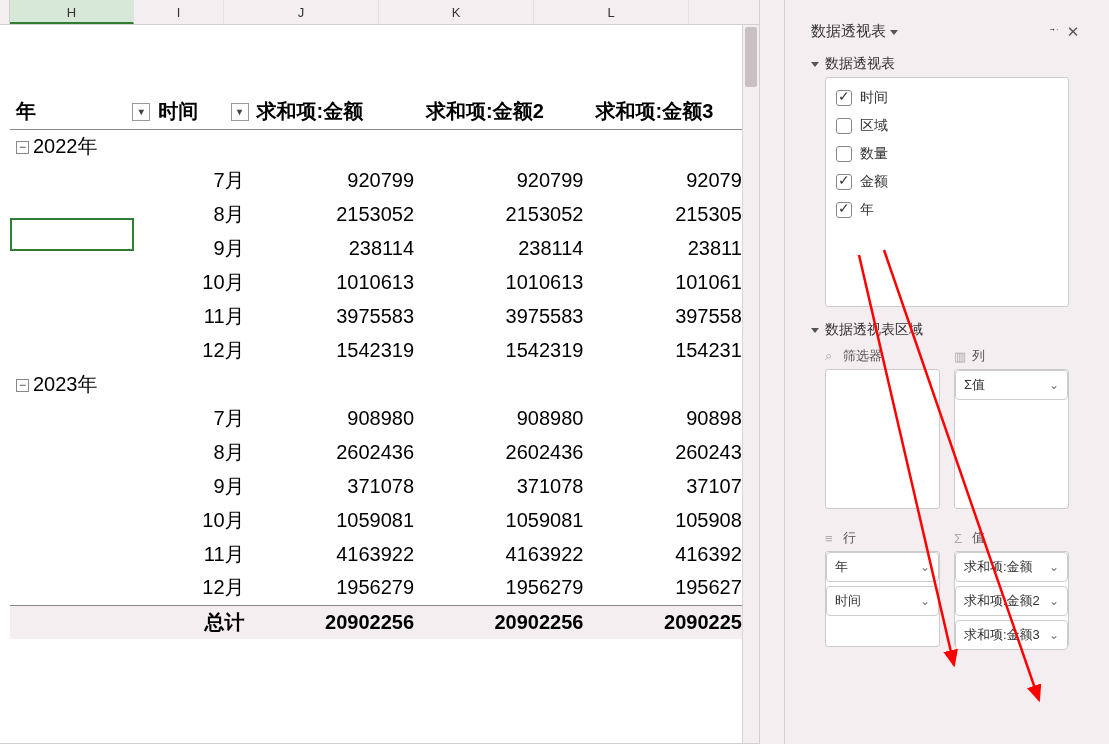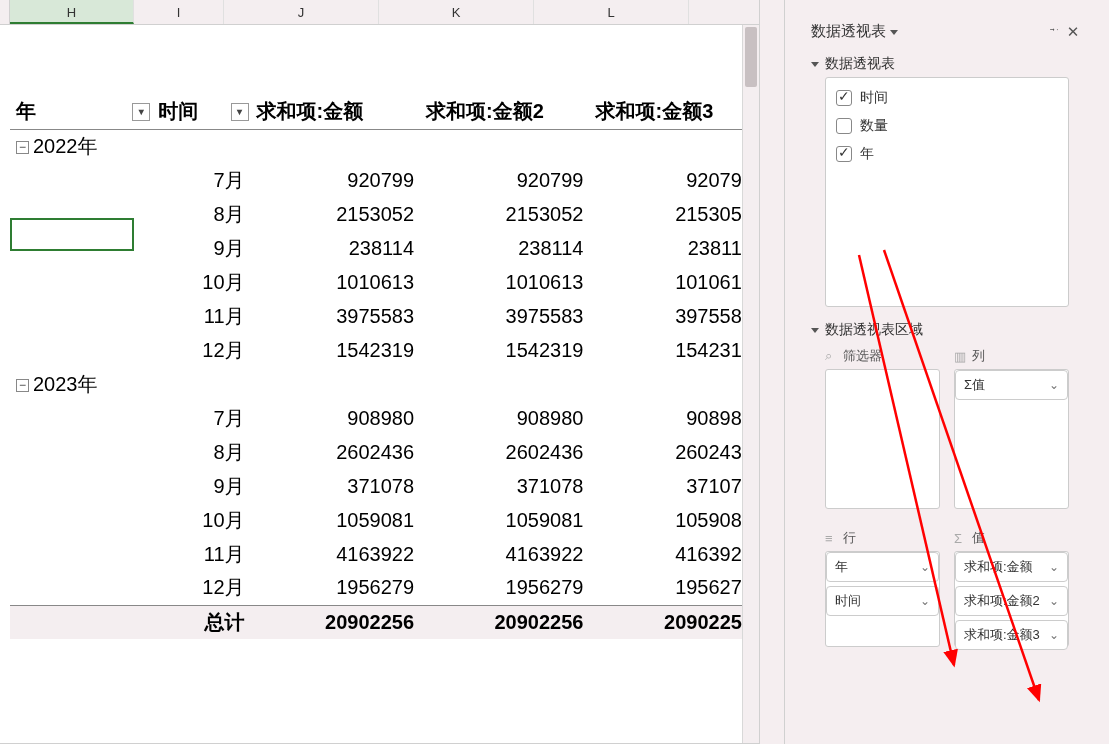--- a/index.html
+++ b/index.html
@@ -449,21 +449,29 @@
   <div class="section-title">
     <span class="tri-down"></span><span>数据透视表</span>
   </div>
   <div class="field-list-box" id="field-list">
       <div class="field-item">
         <span class="chk checked"></span>
         <span>时间</span>
       </div>
       <div class="field-item">
         <span class="chk"></span>
+        <span>区域</span>
+      </div>
+      <div class="field-item">
+        <span class="chk"></span>
         <span>数量</span>
+      </div>
+      <div class="field-item">
+        <span class="chk checked"></span>
+        <span>金额</span>
       </div>
       <div class="field-item">
         <span class="chk checked"></span>
         <span>年</span>
       </div>
     </div>
 
   <div class="section-title">
     <span class="tri-down"></span><span>数据透视表区域</span>
   </div>

